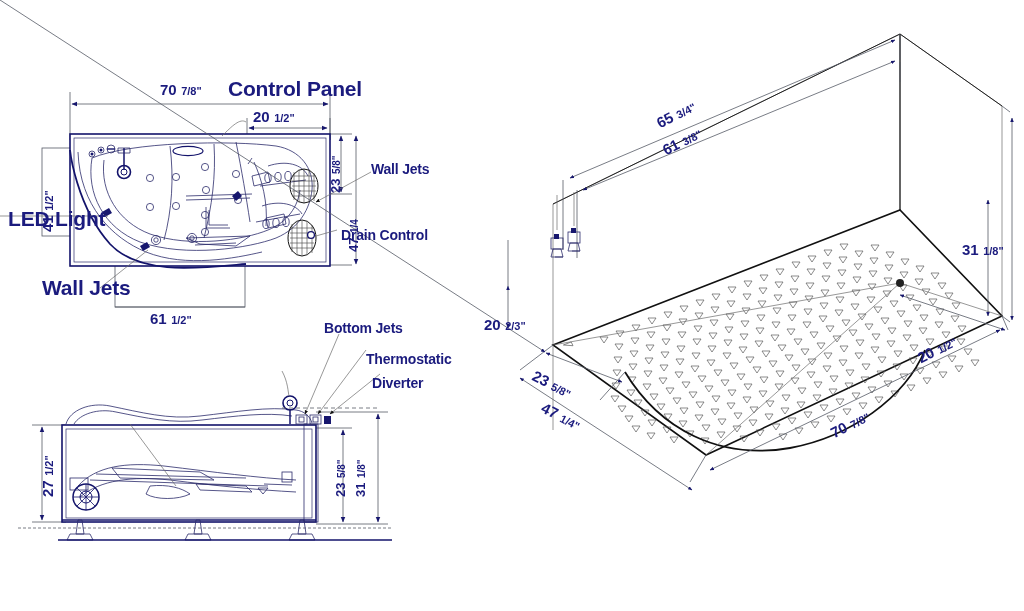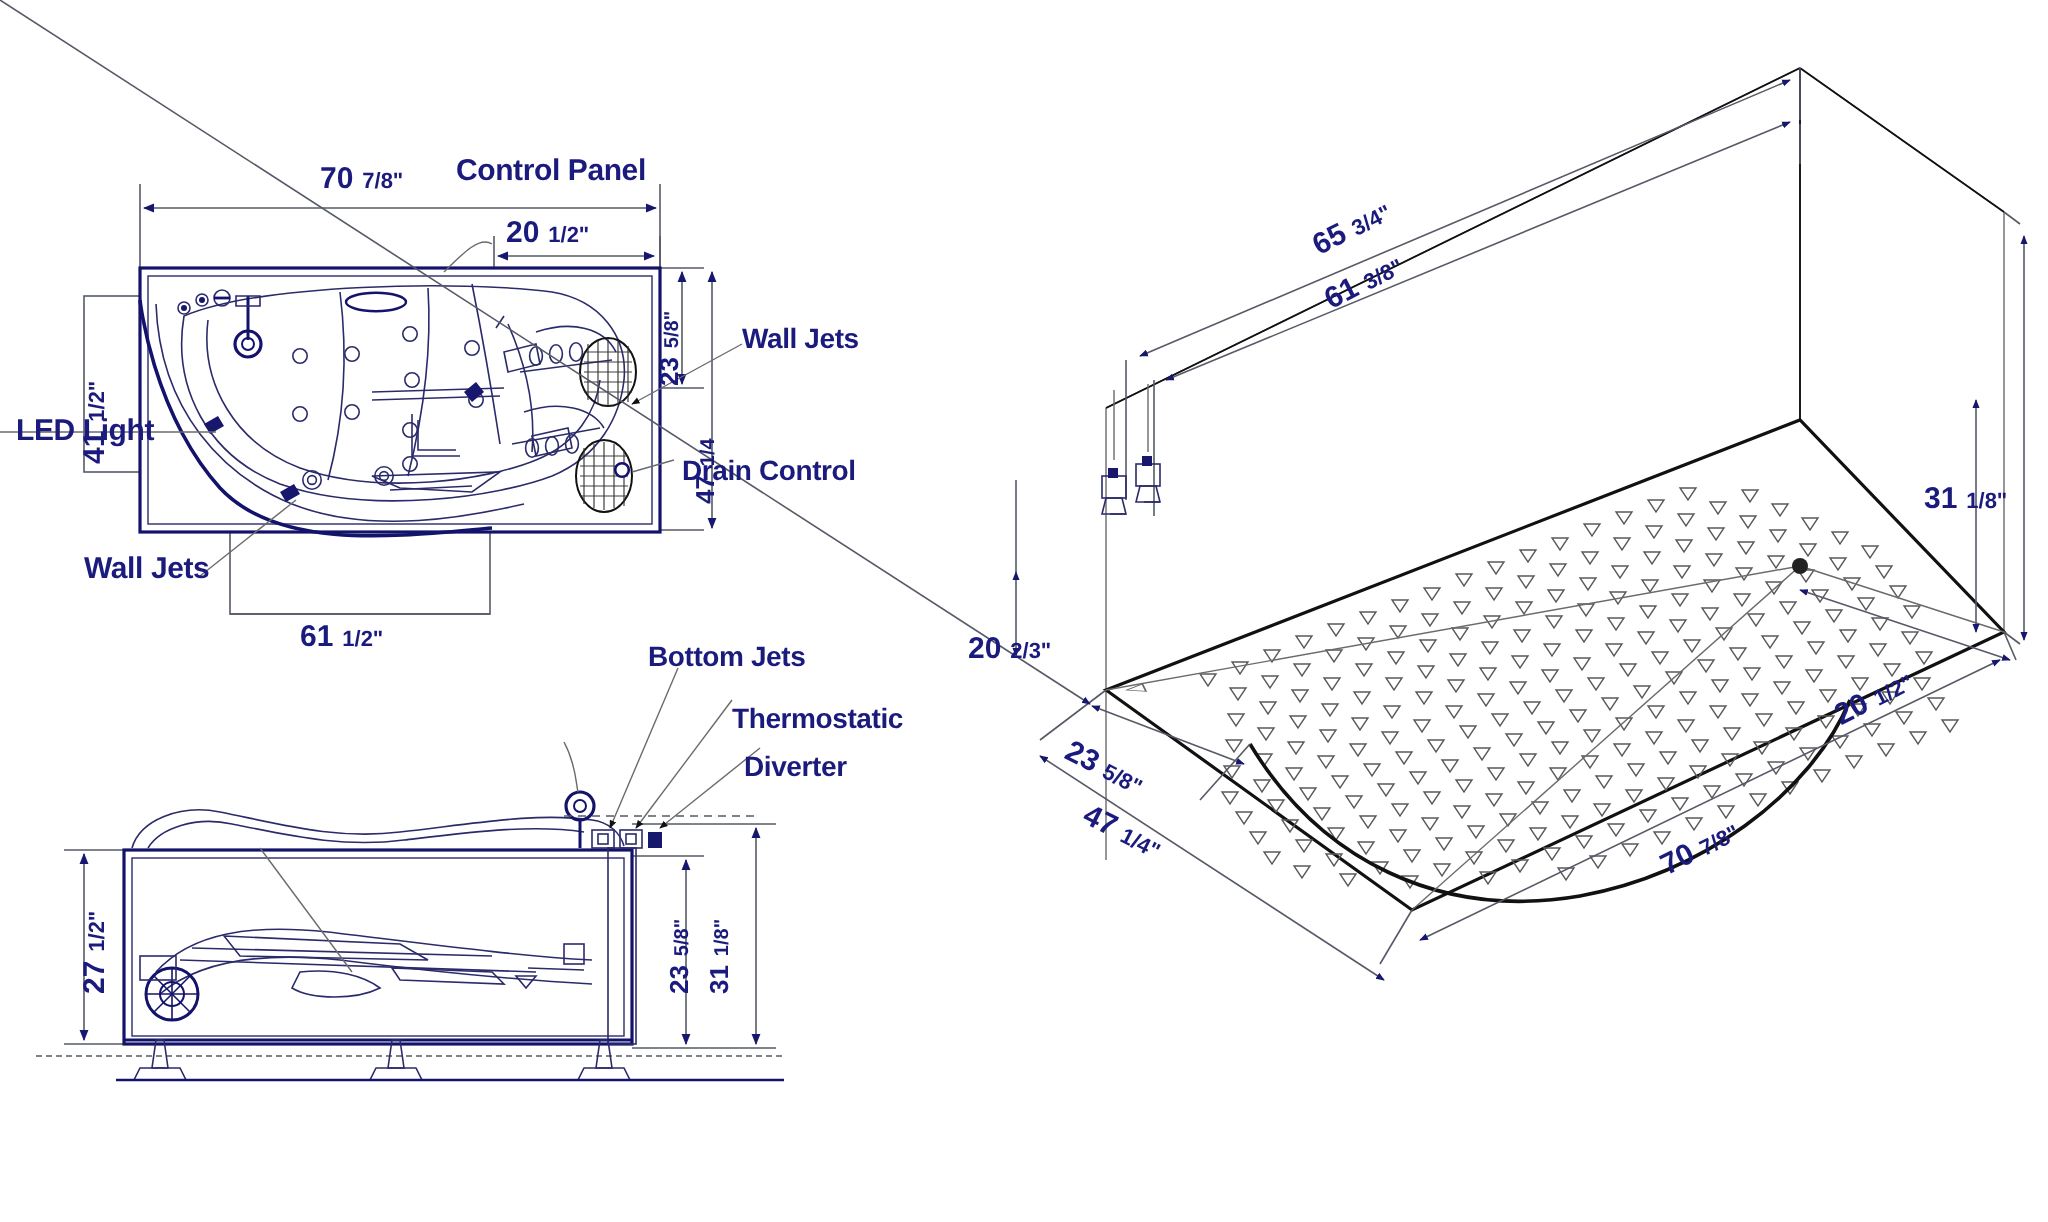--- a/index.html
+++ b/index.html
@@ -14,21 +14,21 @@
 
   .lbl{
     position:absolute;
     color:#1b1b7e;
     font-family:"Liberation Sans", sans-serif;
     font-weight:bold;
     white-space:nowrap;
     letter-spacing:-0.2px;
     line-height:1;
   }
-  .lbl-big{font-size:15px;}
+  .lbl-big{font-size:21px;}
   .lbl-med{font-size:14px;}
   .dim{
     position:absolute;
     color:#1b1b7e;
     font-weight:bold;
     white-space:nowrap;
     line-height:1;
     font-family:"Liberation Sans", sans-serif;
   }
   .dim .whole{font-size:15px;}

